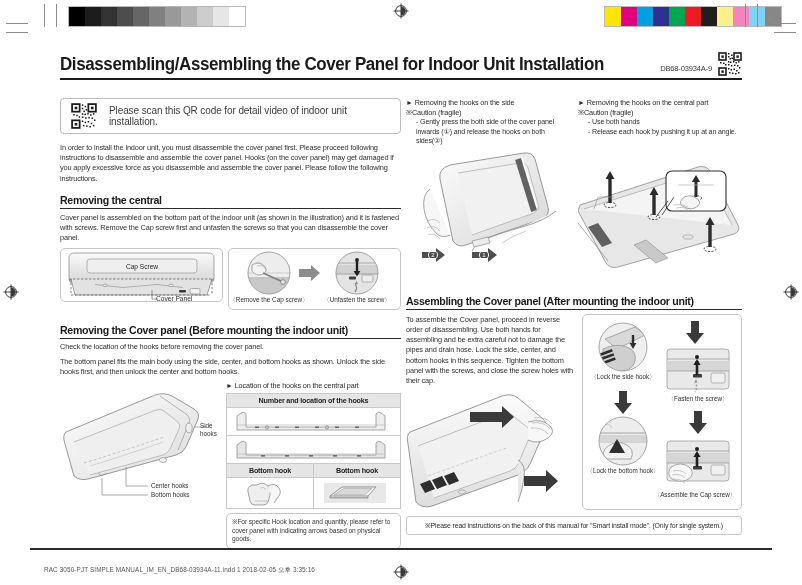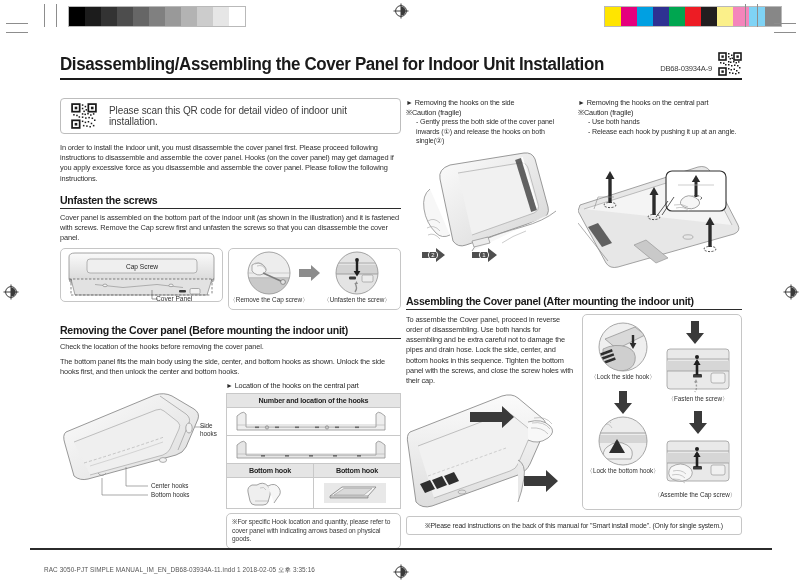--- a/index.html
+++ b/index.html
@@ -210,21 +210,21 @@
             <rect x="17" y="21.2" width="1.4" height="1.4"></rect>
               <rect x="20.2" y="20.2" width="1.4" height="1.4"></rect>
           </g>
         </svg>
       </span>
       <span class="qr-text">Please scan this QR code for detail video of indoor unit installation.</span>
     </div>
 
     <div class="para">In order to install the indoor unit, you must disassemble the cover panel first. Please proceed following instructions to disassemble and assemble the cover panel. Hooks (on the cover panel) may get damaged if you apply excessive force as you disassemble and assemble the cover panel. Please follow the following instructions.</div>
 
-    <h2 class="sec">Unfasten the screws</h2>
+    <h2 class="sec">Removing the central</h2>
     <div class="sec-body">Cover panel is assembled on the bottom part of the indoor unit (as shown in the illustration) and it is fastened with screws. Remove the Cap screw first and unfasten the screws so that you can disassemble the cover panel.</div>
 
     <div style="position:relative;height:62px;margin-top:5px;">
       <div class="fig-card" style="position:absolute;left:0;top:0;width:163px;height:54px;">
         <svg width="161" height="52" viewBox="0 0 161 52">
           <defs>
             <linearGradient id="gU" x1="0" y1="0" x2="0" y2="1">
               <stop offset="0%" stop-color="#fafafa"></stop>
                 <stop offset="100%" stop-color="#d7d7d7"></stop>
             </linearGradient>
@@ -401,21 +401,21 @@
 
     <div class="bullet-row">
       <div class="bcol">
         <div class="b-head">
           <span class="tri">►</span>
           <span>Removing the hooks on the side</span>
         </div>
         <div class="b-sub">※Caution (fragile)</div>
         <div class="b-item">- Gently press the both side of the cover panel</div>
         <div class="b-item">inwards (①) and release the hooks on both</div>
-        <div class="b-item">single(②)</div>
+        <div class="b-item">sides(②)</div>
       </div>
       <div class="bcol">
         <div class="b-head">
           <span class="tri">►</span>
           <span>Removing the hooks on the central part</span>
         </div>
         <div class="b-sub">※Caution (fragile)</div>
         <div class="b-item">- Use both hands</div>
         <div class="b-item">- Release each hook by pushing it up at  an angle.</div>
       </div>

